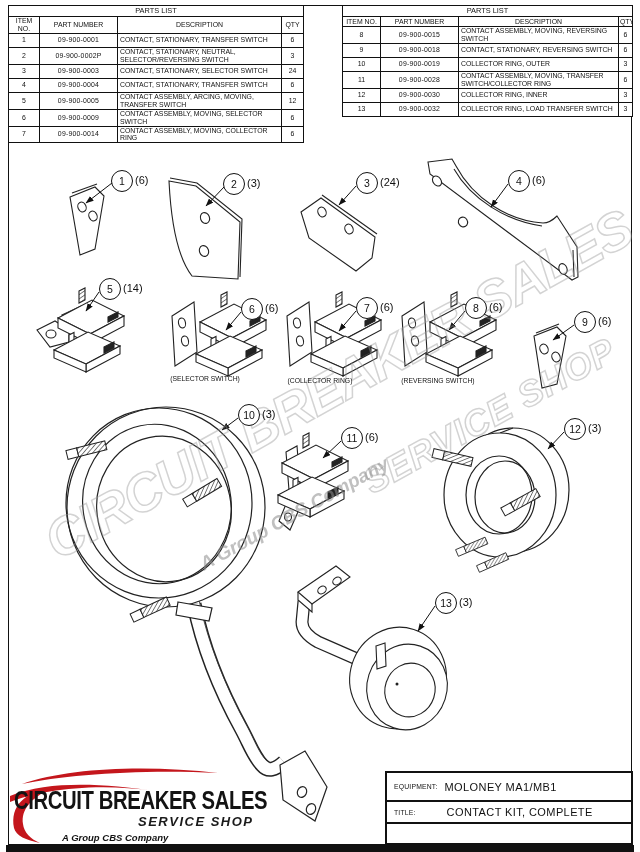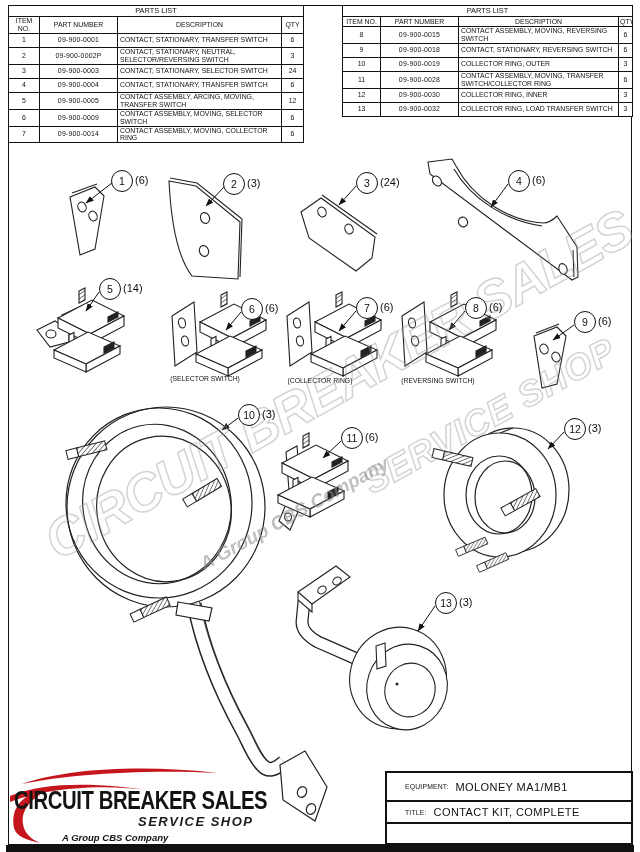--- a/index.html
+++ b/index.html
@@ -51,23 +51,23 @@
              letter-spacing:-0.5px;white-space:nowrap;color:#131313;
              transform:scaleX(0.78);transform-origin:left center;}
   .logo-sub{position:absolute;left:128px;top:52px;font-size:13px;font-weight:bold;
             font-style:italic;letter-spacing:1.5px;color:#1a1a1a;white-space:nowrap;}
   .logo-tag{position:absolute;left:52px;top:70px;font-size:9.5px;font-style:italic;
             font-weight:bold;color:#131313;white-space:nowrap;}
 
   
   .tb{position:absolute;left:385px;top:771px;width:248px;height:74px;border:2px solid #111;
       box-sizing:border-box;background:#fff;z-index:5;}
-  .tb-row{box-sizing:border-box;display:flex;align-items:center;padding-left:18px;}
+  .tb-row{box-sizing:border-box;display:flex;align-items:center;padding-left:7px;}
   .tb-r1{height:29px;border-bottom:2px solid #111;}
-  .tb-r2{height:22px;border-bottom:2px solid #111;}
+  .tb-r2{height:22px;border-bottom:2px solid #111;gap:24px;}
   .tb-r3{height:18px;padding:0;}
   .tb-label{font-size:6.8px;margin-right:7px;letter-spacing:0.2px;}
   .tb-value{font-size:11px;letter-spacing:0.4px;white-space:nowrap;}
   .tb-dwg{flex:1;display:flex;align-items:center;padding-left:7px;}
   .tb-dwg .tb-value{font-size:12px;}
   .tb-rev{width:49px;border-left:2px solid #111;box-sizing:border-box;display:flex;
           align-items:center;justify-content:center;height:100%;}
   .tb-rev .tb-label{margin-right:3px;}
   .tb-rev .tb-value{font-size:11px;}
 </style>

